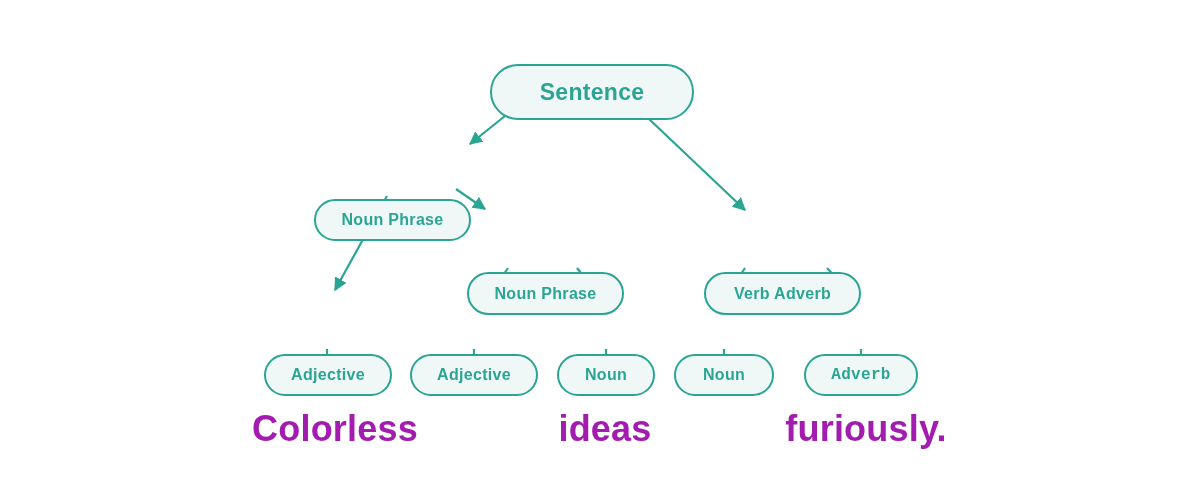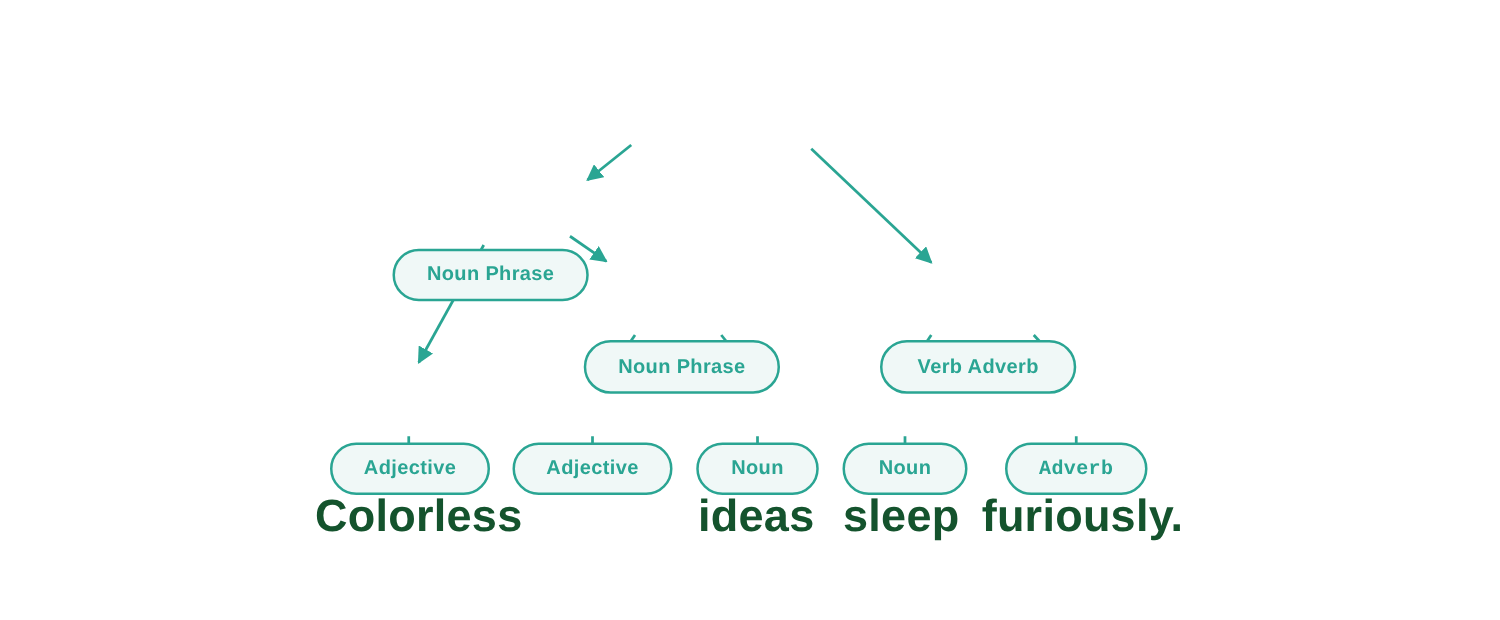--- a/index.html
+++ b/index.html
@@ -44,23 +44,23 @@
   .np1   { left: 314px; top: 151px; width: 157px; }
   .np2   { left: 467px; top: 224px; width: 157px; height: 43px; }
   .vp    { left: 704px; top: 224px; width: 157px; height: 43px; }
   .adj1  { left: 264px; top: 306px; width: 128px; }
   .adj2  { left: 410px; top: 306px; width: 128px; }
   .noun1 { left: 557px; top: 306px; width: 98px;  }
   .noun2 { left: 674px; top: 306px; width: 100px; }
   .advb  { left: 804px; top: 306px; width: 114px; font-family: Liberation Mono, monospace; }
   .word {
     position: absolute;
-    top: 392px;
+    top: 408px;
     transform: translateX(-50%);
-    color: #14532d;
+    color: #a21caf;
     font-size: 36px;
     font-weight: 700;
     letter-spacing: 0.2px;
     white-space: nowrap;
   }
   .w1 { left: 335px; }
   .w2 { left: 486px; }
   .w3 { left: 605px; text-align: center; }
   .w4 { left: 721px; }
   .w5 { left: 866px; }
@@ -86,35 +86,35 @@
       <line x1="745" y1="268" x2="729" y2="292" marker-end="url(#arrow)"></line>
       <line x1="827" y1="268" x2="849" y2="292" marker-end="url(#arrow)"></line>
       <line x1="327" y1="349" x2="327" y2="385" marker-end="url(#arrow)"></line>
       <line x1="474" y1="349" x2="474" y2="385" marker-end="url(#arrow)"></line>
       <line x1="606" y1="349" x2="606" y2="385" marker-end="url(#arrow)"></line>
       <line x1="724" y1="349" x2="724" y2="385" marker-end="url(#arrow)"></line>
       <line x1="861" y1="349" x2="861" y2="385" marker-end="url(#arrow)"></line>
     </g>
   </svg>
 
+  <div class="node node-root">Sentence</div>
 
   <div class="node node-sm np1">Noun Phrase</div>
 
   <div class="node node-sm np2">Noun Phrase</div>
 
   <div class="node node-sm vp">Verb Adverb</div>
 
   <div class="node node-sm adj1">Adjective</div>
 
   <div class="node node-sm adj2">Adjective</div>
 
   <div class="node node-sm noun1">Noun</div>
 
   <div class="node node-sm noun2">Noun</div>
 
   <div class="node node-sm advb">Adverb</div>
 
   <span class="word w1">Colorless</span>
   <span class="word w3">ideas</span>
-  <span class="word w4">sleep</span>
   <span class="word w5">furiously.</span>
 
 </div>
 
 </body></html>

